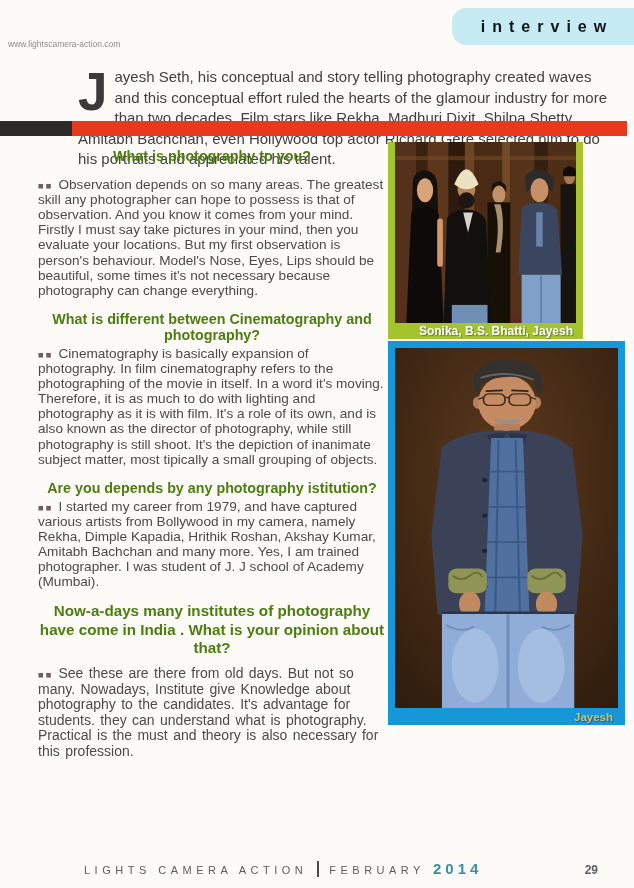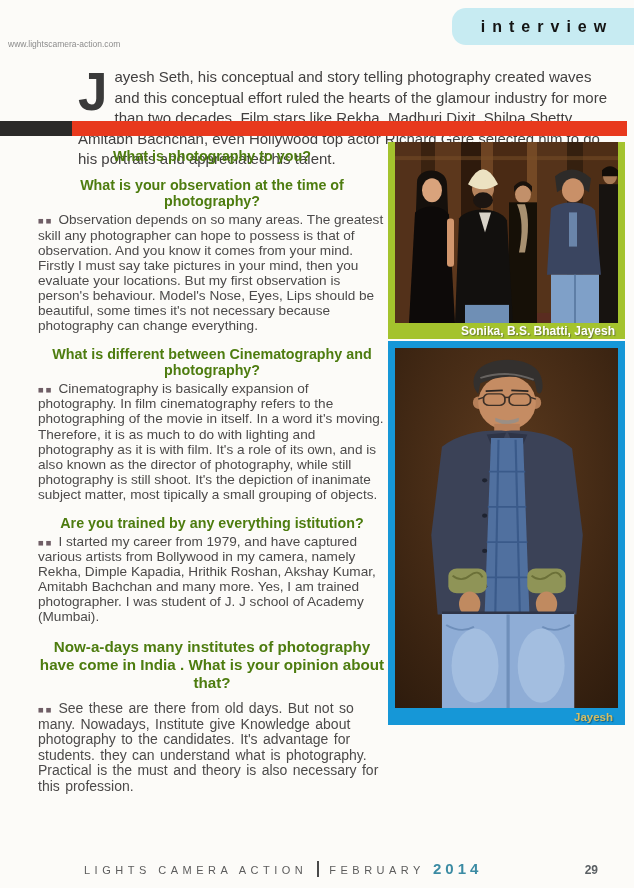--- a/index.html
+++ b/index.html
@@ -36,21 +36,21 @@
   .qa-block{margin-bottom:13px;}
   .q{font-weight:bold;font-size:14.3px;color:#4d7c0f;line-height:1.13;margin:0 0 3px 0;text-align:center;}
   .a{font-size:13.6px;color:#4c4a4a;line-height:1.11;margin:0;}
   .bullets{color:#6f5e66;font-size:9.5px;letter-spacing:2px;margin-right:5px;}
   .qa-block.big .q{font-size:15.2px;line-height:1.2;}
   .qa-block.big .a{margin-top:9px;font-size:14px;word-spacing:1.5px;}
 
   
   .photo{position:absolute;box-sizing:border-box;}
   .photo svg{display:block;width:100%;height:100%;}
-  .photo1{left:388px;top:142px;width:237px;height:197px;background:#a4c32d;
+  .photo1{left:388px;top:142px;width:195px;height:197px;background:#a4c32d;
           padding:0 7px 16px 7px;}
   .photo2{left:388px;top:341px;width:237px;height:384px;background:#1697d7;
           padding:7px 7px 17px 7px;}
   .caption1{position:absolute;right:10px;bottom:1px;font-size:12px;font-weight:bold;color:#ffffff;
           text-shadow:1px 1px 1px rgba(60,60,60,.55);}
   .caption2{position:absolute;right:12px;bottom:2px;font-size:11.5px;font-weight:bold;color:#d6bd62;
           text-shadow:1px 1px 1px rgba(0,0,0,.35);}
 
   
   .footer{position:absolute;left:84px;right:36px;top:860px;display:flex;align-items:baseline;
@@ -77,31 +77,30 @@
   <div class="bar-black"></div>
   <div class="bar-red"></div>
 
   <div class="qa-col">
 
     <div class="qa-block">
       <p class="q">What is photography to you?</p>
     </div>
 
     <div class="qa-block">
-      <p class="q">What is your observation at the time of photography?</p>
       <p class="a"><span class="bullets">■■</span><span>Observation  depends on so many areas. The greatest skill any photographer can hope to possess is that of observation. And you know it comes from your mind. Firstly I must say take pictures in your mind, then you evaluate your locations. But my first observation is person's behaviour. Model's Nose, Eyes, Lips should be beautiful, some times it's not necessary because photography can change everything.</span></p>
     </div>
 
     <div class="qa-block">
       <p class="q">What is different between Cinematography and photography?</p>
       <p class="a"><span class="bullets">■■</span><span>Cinematography is basically expansion of photography. In film cinematography refers to the photographing of the movie in itself. In a word it's moving. Therefore, it is as much to do with lighting and photography as it is with film. It's a role of its own, and is also known as the director of photography, while still photography is still shoot. It's the depiction of inanimate subject matter, most tipically a small grouping of objects.</span></p>
     </div>
 
     <div class="qa-block">
-      <p class="q">Are you trained by any everything istitution?</p>
+      <p class="q">Are you depends by any photography istitution?</p>
       <p class="a"><span class="bullets">■■</span><span>I started my career from 1979, and have captured various artists from Bollywood in my camera, namely Rekha, Dimple Kapadia, Hrithik Roshan, Akshay Kumar, Amitabh Bachchan and many more. Yes, I am trained photographer. I was student of J. J school of Academy (Mumbai).</span></p>
     </div>
 
     <div class="qa-block big">
       <p class="q">Now-a-days many institutes of photography have come in India . What is your opinion about that?</p>
       <p class="a"><span class="bullets">■■</span><span>See these are there  from old days. But not so many. Nowadays, Institute give Knowledge about photography to the candidates. It's advantage for students. they can understand what is photography. Practical is the must and theory is also necessary for this profession.</span></p>
     </div>
 
 
   </div>

